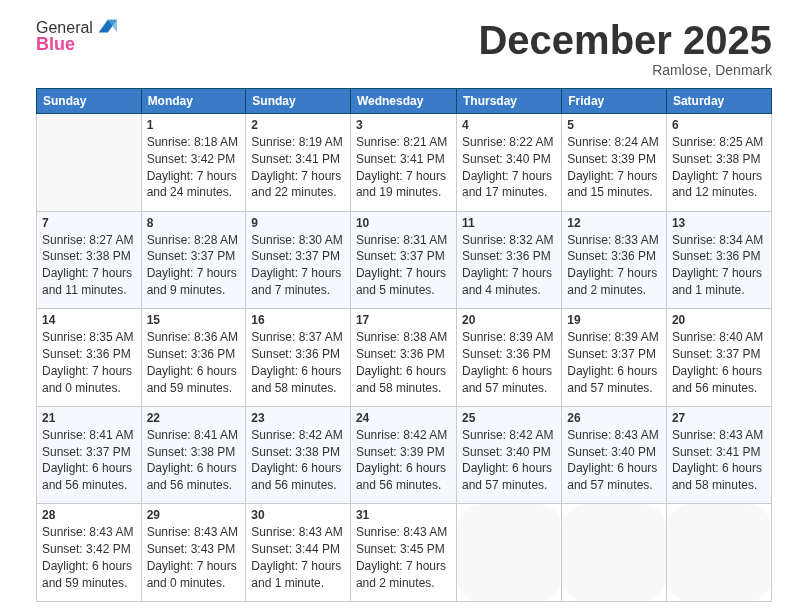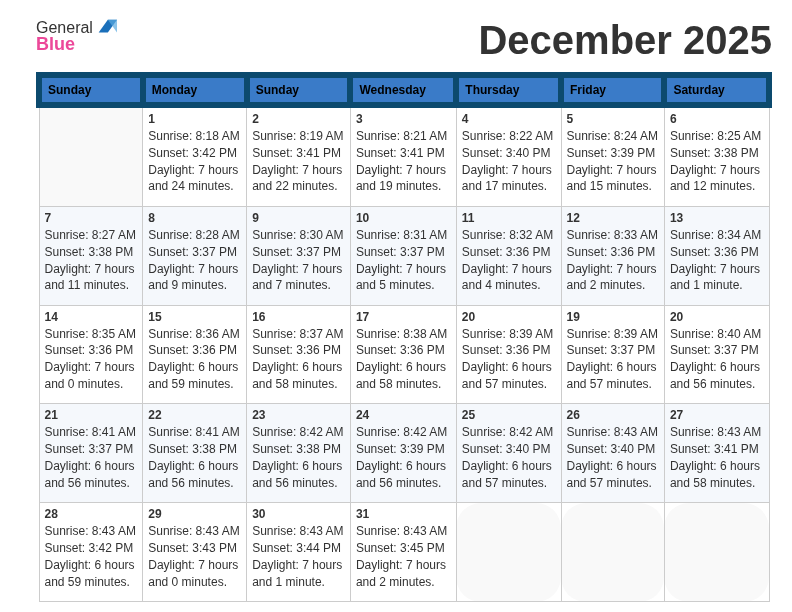--- a/index.html
+++ b/index.html
@@ -48,26 +48,26 @@
       font-size: 14px;
       color: #555;
     }
     .calendar {
       width: 100%;
       border-collapse: collapse;
       flex: 1;
     }
     .calendar th {
       background: #3a7bc8;
-      color: #000000;
+      color: #ffffff;
       font-size: 12px;
       font-weight: bold;
       text-align: left;
       padding: 5px 6px;
-      border: 6px solid #0c4a6e;
+      border: 1px solid #0c4a6e;
     }
     .calendar td {
       border: 1px solid #ccc;
       vertical-align: top;
       padding: 4px 5px;
       width: 108px;
       height: 88px;
       font-size: 10px;
       color: #333;
       background: #fff;
@@ -106,20 +106,21 @@
           <svg class="logo-icon" viewBox="0 0 24 24">
             <polygon points="4,18 14,4 24,4 14,18" fill="#1a6fba"></polygon>
             <polygon points="14,4 24,4 24,18" fill="#5aaae0" opacity="0.7"></polygon>
           </svg>
         </div>
         <div class="logo-blue" style="font-size:18px;font-weight:bold;color:#ec4899;margin-top:-4px;">Blue</div>
       </div>
     </div>
     <div class="header-right">
       <div class="month-title">December 2025</div>
+      <div class="location">Ramlose, Denmark</div>
     </div>
   </div>
 
   <table class="calendar">
     <thead>
       <tr>
         <th>Sunday</th>
         <th>Monday</th>
         <th>Sunday</th>
         <th>Wednesday</th>

